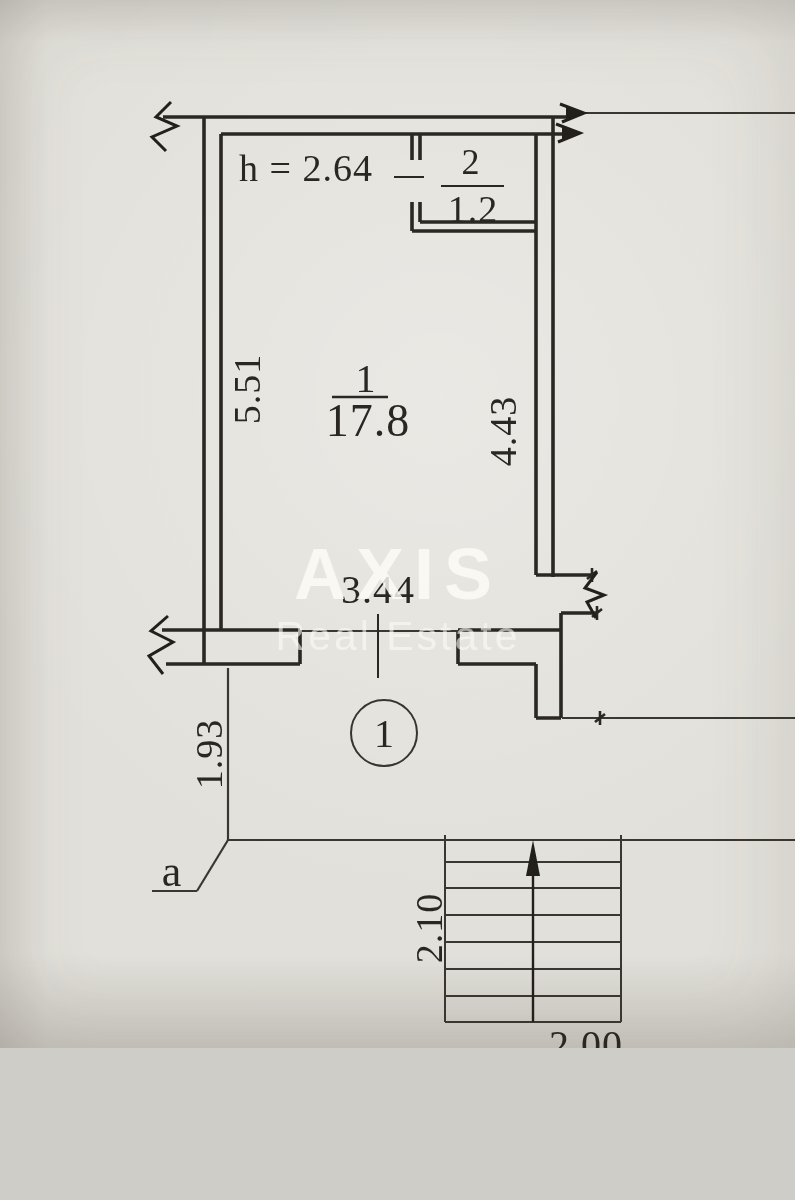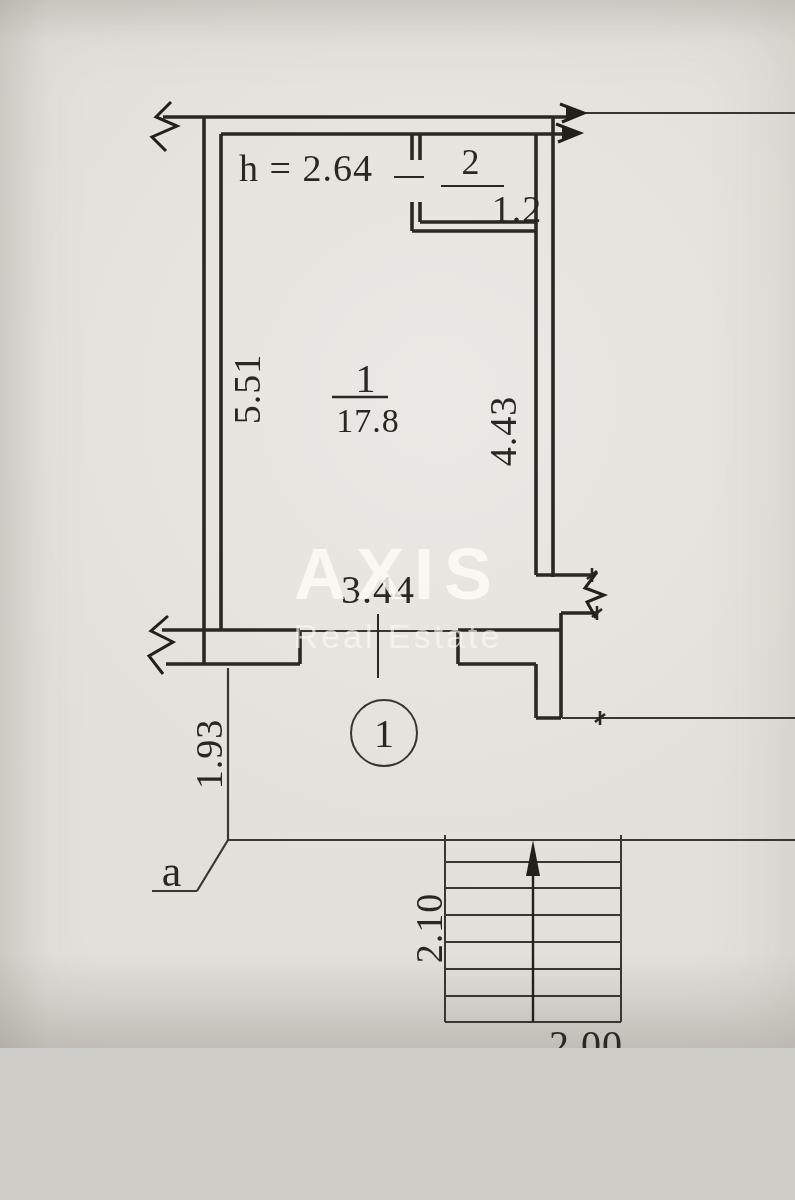--- a/index.html
+++ b/index.html
@@ -17,34 +17,34 @@
     content:"";position:absolute;inset:0;pointer-events:none;
     box-shadow:inset 0 0 90px rgba(80,72,60,.14);
   }
   svg.plan{position:absolute;left:0;top:0;}
   .lbl{
     position:absolute;color:#2a2722;white-space:nowrap;
     transform:translate(-50%,-50%);line-height:1;letter-spacing:1px;
   }
   .lbl.rot{transform:translate(-50%,-50%) rotate(-90deg);}
   .f38{font-size:38px;} .f36{font-size:36px;} .f40{font-size:40px;}
-  .f44{font-size:44px;} .f46{font-size:34px;}
+  .f44{font-size:44px;} .f46{font-size:46px;}
   .circle-marker{
     position:absolute;transform:translate(-50%,-50%);
     border-radius:50%;display:flex;align-items:center;justify-content:center;
     color:#2a2722;
   }
   .marker-1{width:64px;height:64px;border:2.5px solid #38352f;font-size:40px;}
   .marker-5{width:60px;height:60px;border:2px solid #9b9890;font-size:36px;color:#35322c;}
   .wm{
     position:absolute;left:398px;font-family:"Liberation Sans", sans-serif;
     transform:translate(-50%,-50%);white-space:nowrap;pointer-events:none;
   }
   .wm-brand{top:574px;font-size:72px;font-weight:bold;letter-spacing:10px;color:rgba(252,251,247,.82);}
-  .wm-sub{top:636px;font-size:34px;font-weight:400;letter-spacing:3px;color:rgba(252,251,247,.6);}
+  .wm-sub{top:636px;font-size:41px;font-weight:400;letter-spacing:3px;color:rgba(252,251,247,.6);}
 </style>
 </head>
 <body>
 
 <div class="canvas">
 
   <svg class="plan" width="795" height="1200" viewBox="0 0 795 1200">
 
     <g stroke="#2b2823" stroke-width="3.6" fill="none">
       <path d="M163 117 H568"></path>
@@ -107,21 +107,21 @@
       <polygon points="533,840 526,876 540,876" fill="#23201b"></polygon>
     </g>
   </svg>
 
   <div class="lbl f38" style="left:306px;top:168px;">h = 2.64</div>
 
   <div class="lbl f40" style="left:366px;top:379px;">1</div>
   <div class="lbl f46" style="left:368px;top:421px;">17.8</div>
 
   <div class="lbl f36" style="left:471px;top:162px;">2</div>
-  <div class="lbl f38" style="left:473px;top:209px;margin-left:44px;">1.2</div>
+  <div class="lbl f38" style="left:473px;top:209px;">1.2</div>
 
   <div class="lbl rot f38" style="left:247px;top:389px;">5.51</div>
   <div class="lbl rot f38" style="left:503px;top:431px;">4.43</div>
   <div class="lbl f40" style="left:378px;top:590px;">3.44</div>
   <div class="lbl rot f38" style="left:209px;top:754px;">1.93</div>
   <div class="lbl rot f38" style="left:429px;top:928px;">2.10</div>
   <div class="lbl f40" style="left:538px;top:1045px;margin-left:48px;">2.00</div>
 
   <div class="lbl f44" style="left:172px;top:872px;">a</div>
 

